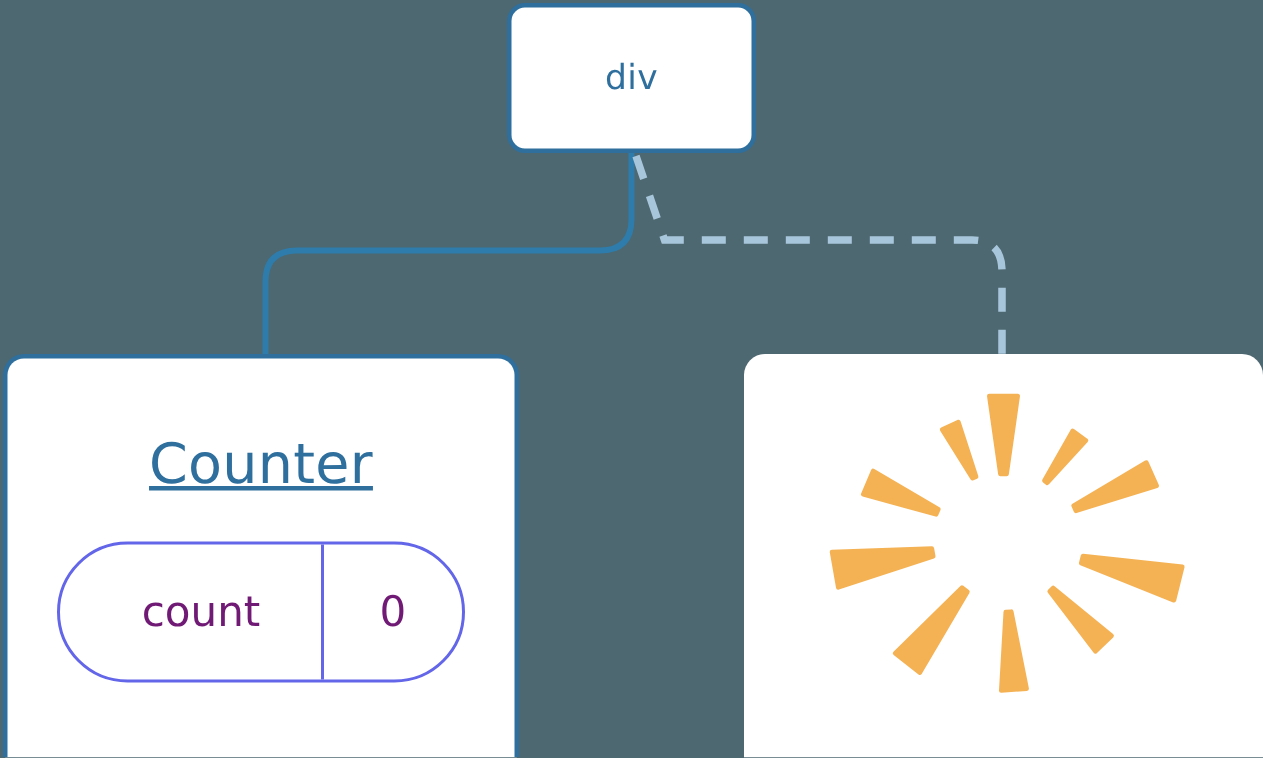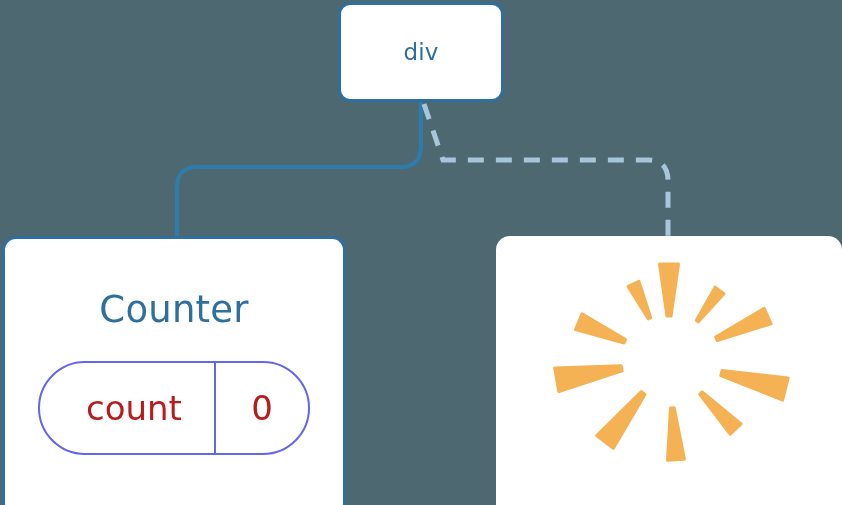--- a/index.html
+++ b/index.html
@@ -73,41 +73,42 @@
     flex-direction: column;
     align-items: center;
   }
 
   .node-counter .node-title {
     color: #2e6f9e;
     font-size: 37px;
     line-height: 1;
     margin-top: 52px;
     letter-spacing: 0.2px;
+    text-decoration: underline;
   }
 
   
   .state-pill {
     margin-top: 33px;
     height: 94px;
     display: flex;
     align-items: stretch;
     border: 2px solid #6366e8;
     border-radius: 47px;
     box-sizing: border-box;
     background: #ffffff;
   }
 
   .state-key,
   .state-value {
     display: flex;
     align-items: center;
     justify-content: center;
-    color: #b91c1c;
-    font-size: 34px;
+    color: #701a75;
+    font-size: 28px;
     line-height: 1;
     box-sizing: border-box;
   }
 
   .state-key {
     width: 174px;
     padding-left: 14px;
   }
 
   .state-value {

